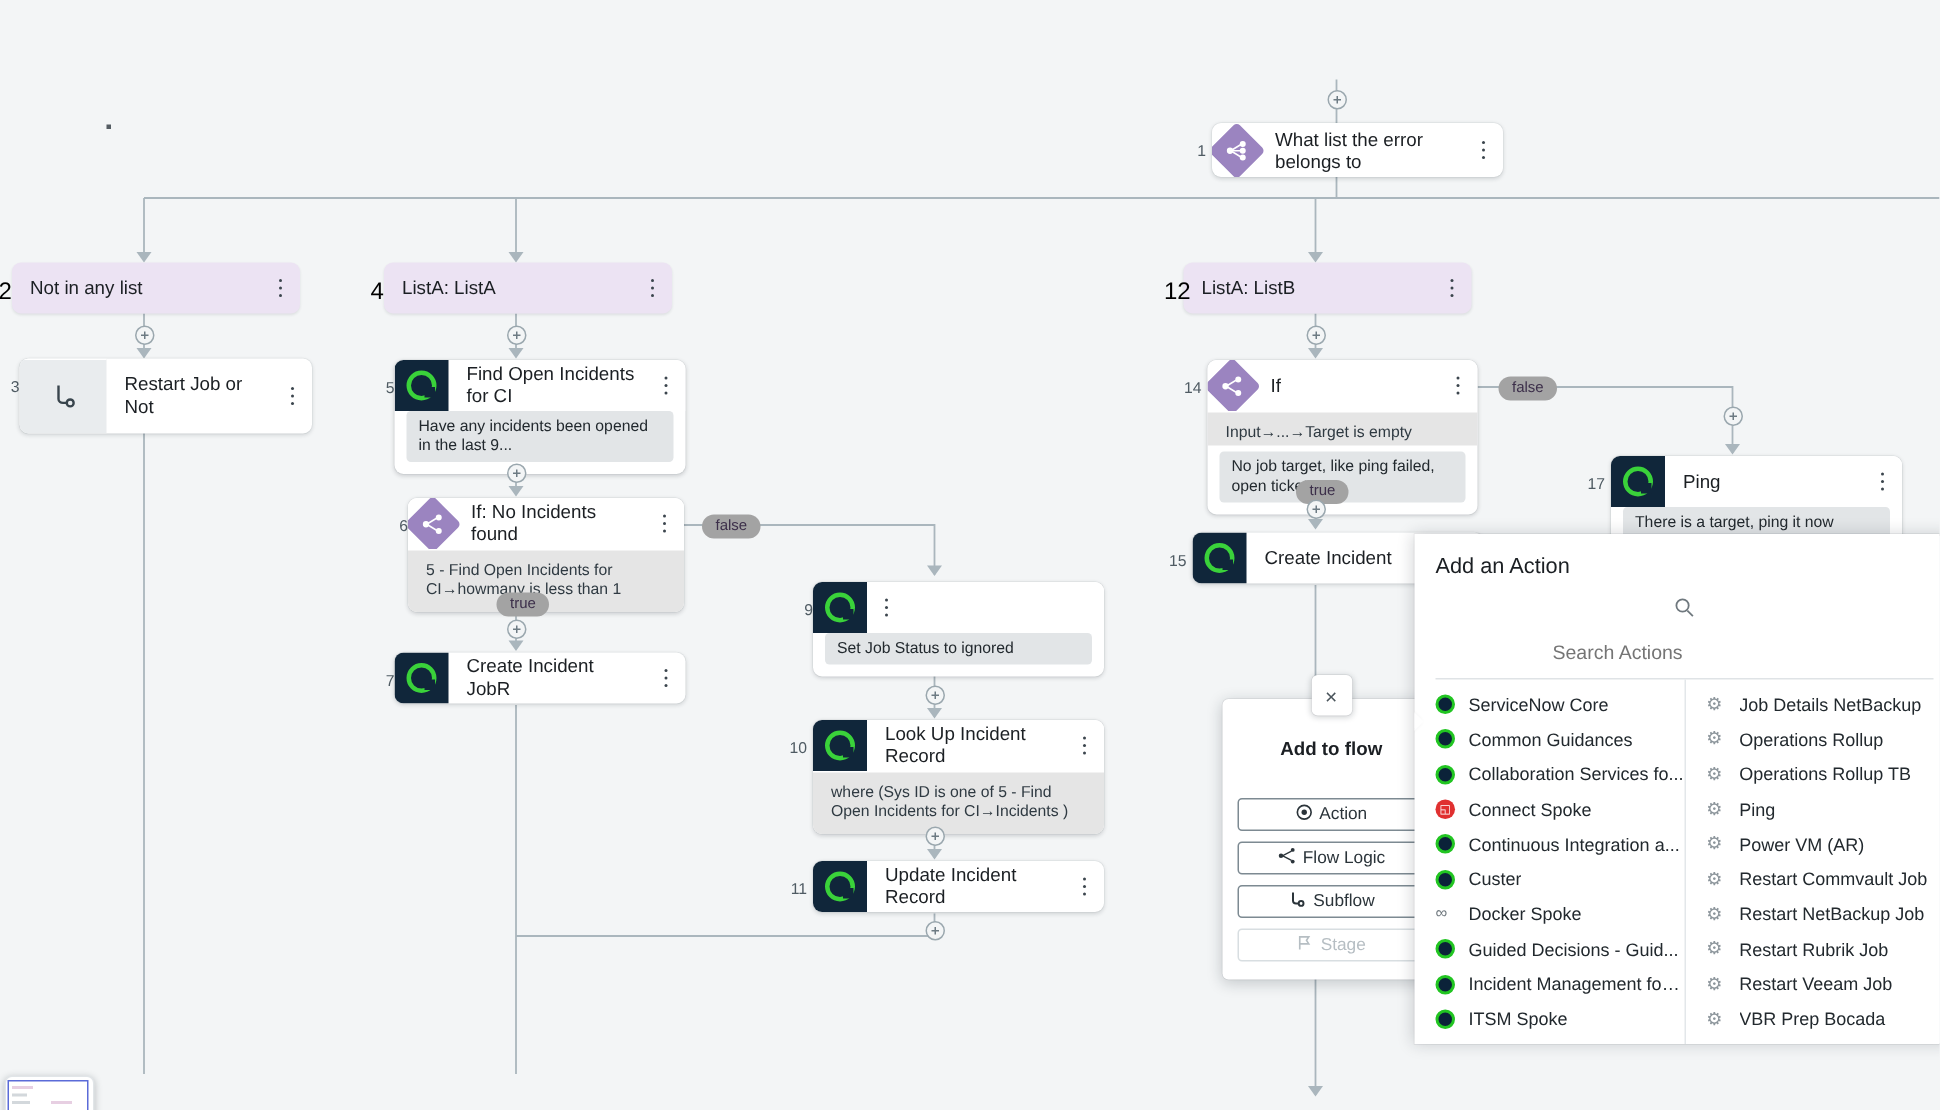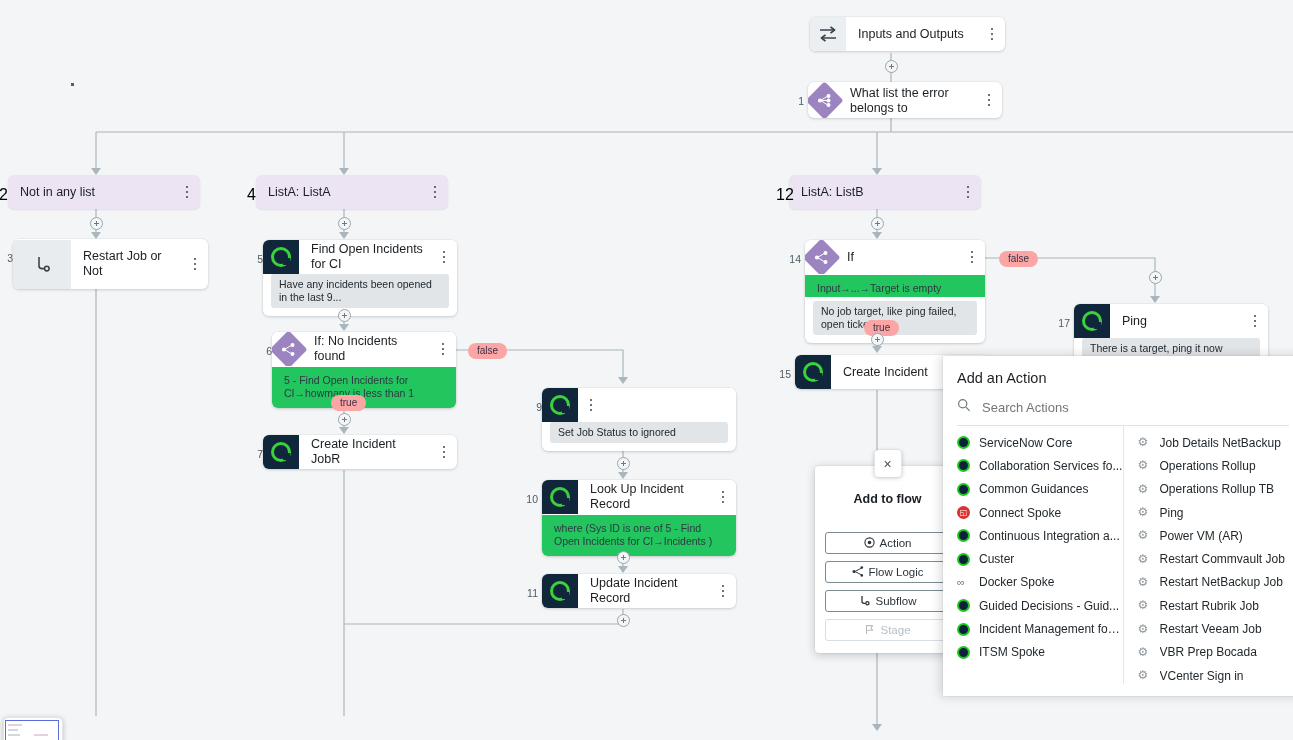--- a/index.html
+++ b/index.html
@@ -35,21 +35,21 @@
   }
   .title.two{padding-top:2px;}
   .kebab{
     width:26px;display:flex;align-items:center;justify-content:center;
     color:#3b454d;font-size:13px;letter-spacing:0;cursor:pointer;
   }
   .kebab i{display:block;width:2.5px;height:2.5px;border-radius:50%;background:#3b454d;
            box-shadow:0 -5px 0 #3b454d,0 5px 0 #3b454d;}
   .sub{
     font-size:10.5px;color:#2f3a42;padding:7px 10px 8px 12px;line-height:13px;
-    background:#22c55e;border-top:1px solid #fff;
+    background:#e5e5e5;border-top:1px solid #fff;
   }
   .annot{
     margin:6px 8px 7px 8px;background:#e2e5e7;border-radius:3px;
     font-size:10.5px;color:#22292e;padding:4px 8px;line-height:13px;
   }
   .annot.inwrap{margin:0 8px 8px 8px;}
 
   
   .ico{width:36px;min-height:34px;display:flex;align-items:center;justify-content:center;flex:0 0 36px;}
   .ico.sn{background:#10263a;}
@@ -68,21 +68,21 @@
 
   
   .listnode{
     position:absolute;display:flex;align-items:center;background:#ece3f3;
     border-radius:6px;height:34px;box-shadow:0 1px 2px rgba(20,30,40,.10);
   }
   .listnode .title{color:#1b1f23;font-size:12.5px;}
 
   
   .blabel{
-    position:absolute;background:#fca5a5;color:#3c2f4a;border-radius:9px;
+    position:absolute;background:#a3a3a3;color:#3c2f4a;border-radius:9px;
     font-size:10px;line-height:14px;padding:1px 9px;
   }
 
   
   .plus{
     position:absolute;width:13px;height:13px;border-radius:50%;
     background:#f3f5f6;border:1px solid #9aa7ae;box-sizing:border-box;
     display:flex;align-items:center;justify-content:center;
   }
   .plus::before{content:"";width:5px;height:1px;background:#6d7b83;position:absolute;}
@@ -114,21 +114,21 @@
 
   
   #addaction{
     position:absolute;left:943px;top:356px;width:360px;height:340px;background:#fff;
     box-shadow:-2px 0 10px rgba(20,30,40,.18),0 0 0 .5px rgba(20,30,40,.08);
     z-index:50;overflow:hidden;
   }
   #addaction .pnl-title{font-size:14.5px;color:#1b1f23;padding:14px 0 0 14px;}
   #addaction .searchrow{
     display:flex;align-items:center;gap:9px;margin:12px 14px 0 14px;
-    border-bottom:1px solid #dfe3e6;padding-bottom:9px;
+    border-bottom:1px solid #dfe3e6;padding-bottom:9px;flex-direction:column;
   }
   #addaction .searchrow input{
     border:none;outline:none;font-size:13px;color:#7b858b;flex:1;
     font-family:"Liberation Sans","DejaVu Sans",sans-serif;background:transparent;
   }
   #addaction .cols{display:flex;height:258px;}
   #addaction .col{flex:1;overflow:hidden;padding-top:5px;}
   #addaction .col.left{border-right:1px solid #e3e7ea;}
   .arow{
     display:flex;align-items:center;gap:9px;height:23.3px;padding-left:14px;
@@ -211,38 +211,20 @@
       <path d="M877,390 L877,730"></path>
       <path d="M872,724 L877,731 L882,724" fill="#aab6bd" stroke="none"></path>
 
       <path d="M985,258 L1155,258 L1155,302"></path>
       <path d="M1150,296 L1155,303 L1160,296" fill="#aab6bd" stroke="none"></path>
     </g>
   </svg>
 
   <div class="speck"></div>
 
-  <div class="node" style="left:810px;top:17px;width:195px;">
-    <div class="card">
-      <div class="ico io">
-        <svg width="20" height="18" viewBox="0 0 20 18">
-          <g stroke="#39454d" stroke-width="1.7" fill="none">
-            <path d="M2,5 H16"></path>
-              <path d="M12.5,1.8 L16.5,5 L12.5,8.2" stroke-linejoin="round"></path>
-            <path d="M18,13 H4"></path>
-              <path d="M7.5,9.8 L3.5,13 L7.5,16.2" stroke-linejoin="round"></path>
-          </g>
-        </svg>
-      </div>
-      <div class="title">Inputs and Outputs</div>
-      <div class="kebab">
-          <i></i>
-        </div>
-    </div>
-  </div>
   <div class="plus" style="left:885px;top:60px;"></div>
 
   <div class="node" style="left:808px;top:82px;width:194px;">
     <div class="num">1</div>
     <div class="card" style="min-height:36px;">
       <div class="ico logic">
         <div class="diamond">
           <svg width="15" height="15" viewBox="0 0 15 15">
             <g stroke="#fff" stroke-width="1.2" fill="#fff">
               <circle cx="3" cy="7.5" r="1.5"></circle>
@@ -549,25 +531,25 @@
     </div>
 
     <div class="cols">
       <div class="col left">
         <div class="arow">
             <span class="dot-sn"></span>
             <span class="lbl">ServiceNow Core</span>
           </div>
         <div class="arow">
             <span class="dot-sn"></span>
+            <span class="lbl">Common Guidances</span>
+          </div>
+        <div class="arow">
+            <span class="dot-sn"></span>
             <span class="lbl">Collaboration Services fo...</span>
-          </div>
-        <div class="arow">
-            <span class="dot-sn"></span>
-            <span class="lbl">Common Guidances</span>
           </div>
         <div class="arow">
             <span class="dot-red">◱</span>
             <span class="lbl">Connect Spoke</span>
           </div>
         <div class="arow">
             <span class="dot-sn"></span>
             <span class="lbl">Continuous Integration a...</span>
           </div>
         <div class="arow">

